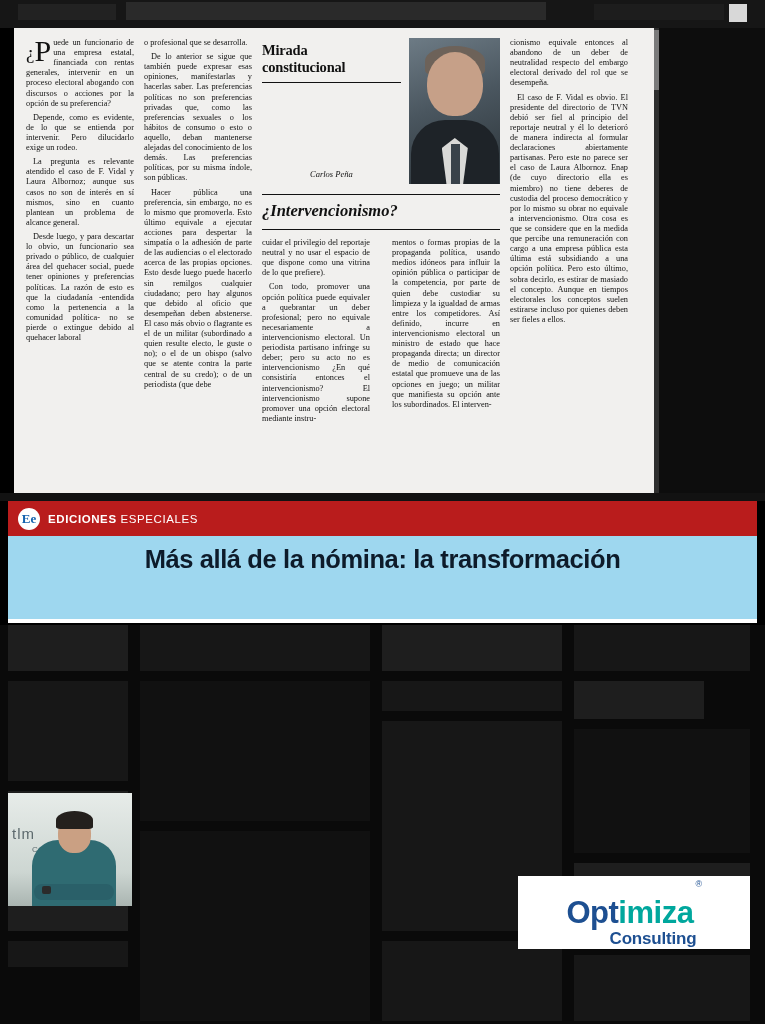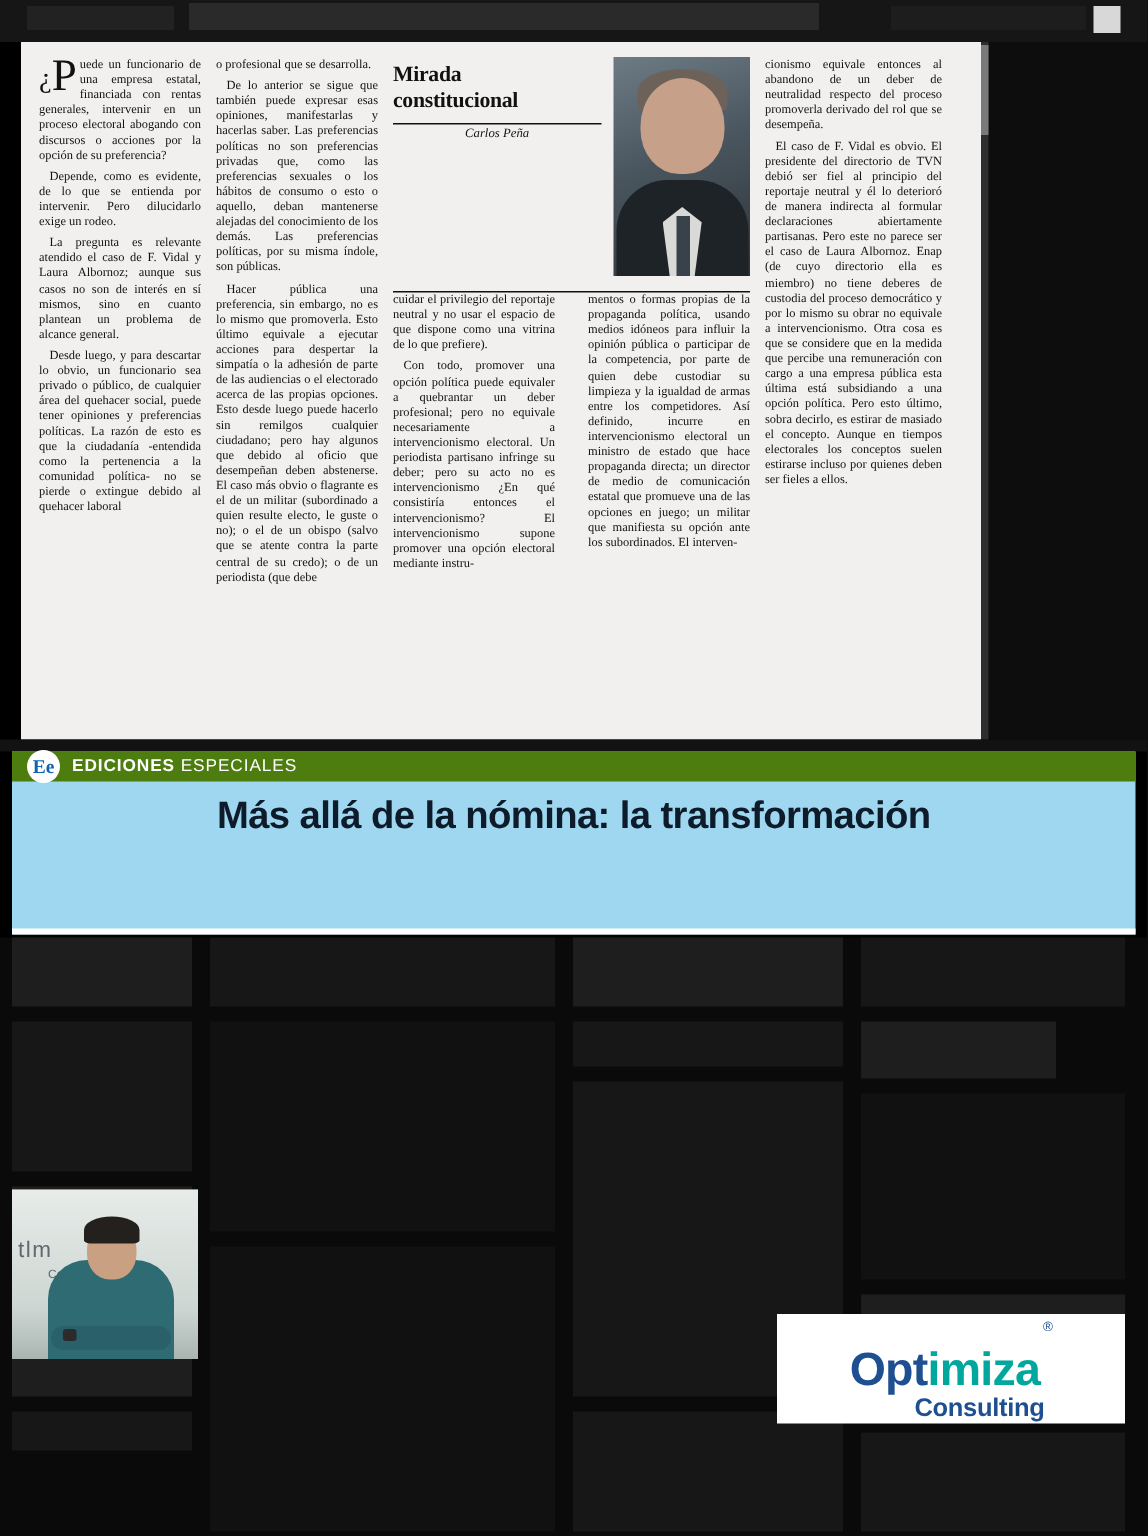--- a/index.html
+++ b/index.html
@@ -110,20 +110,21 @@
     font-size: 14.5px;
     line-height: 1.16;
     color: #111;
     letter-spacing: -0.2px;
   }
   .masthead .rule {
     border-bottom: 1px solid #111;
     margin-top: 6px;
   }
   .author {
+    margin-top: 86px;
     text-align: center;
     font-style: italic;
     font-size: 8.5px;
     color: #111;
   }
   .photo {
     width: 92px;
     height: 146px;
     background: linear-gradient(160deg,#6d7b85 0%, #4a565f 45%, #2b3338 100%);
     position: relative;
@@ -219,22 +220,22 @@
   
   .ad-banner {
     position: absolute;
     top: 501px; left: 8px;
     width: 749px;
     height: 122px;
     background: #9ed7ef;
     border-bottom: 4px solid #fff;
   }
   .ad-topbar {
-    height: 20px;
-    background: #4d7c0f;
+    height: 35px;
+    background: #b91c1c;
     display: flex;
     align-items: center;
     padding-left: 10px;
     gap: 8px;
   }
   .ee-badge {
     width: 22px; height: 22px;
     border-radius: 50%;
     background: #fff;
     color: #1463ae;
@@ -417,34 +418,35 @@
           <div class="photo">
             <div class="body"></div>
             <div class="shirt"></div>
             <div class="tie"></div>
             <div class="hair"></div>
             <div class="face"></div>
           </div>
         </div>
 
         <div class="title-rule-top"></div>
+        <div class="headline">¿Intervencionismo?</div>
 
         <div class="two-cols">
           <div class="col">
             <p class="first">cuidar el privilegio del reportaje neutral y no usar el espacio de que dispone como una vitrina de lo que prefiere).</p>
             <p>Con todo, promover una opción política puede equivaler a quebrantar un deber profesional; pero no equivale necesariamente a intervencionismo electoral. Un periodista partisano infringe su deber; pero su acto no es intervencionismo ¿En qué consistiría entonces el intervencionismo? El intervencionismo supone promover una opción electoral mediante instru-</p>
           </div>
           <div class="col">
             <p class="first">mentos o formas propias de la propaganda política, usando medios idóneos para influir la opinión pública o participar de la competencia, por parte de quien debe custodiar su limpieza y la igualdad de armas entre los competidores. Así definido, incurre en intervencionismo electoral un ministro de estado que hace propaganda directa; un director de medio de comunicación estatal que promueve una de las opciones en juego; un militar que manifiesta su opción ante los subordinados. El interven-</p>
           </div>
         </div>
       </div>
 
       <div class="col right-col">
-        <p class="first">cionismo equivale entonces al abandono de un deber de neutralidad respecto del proceso promoverla derivado del rol que se desempeña.</p>
+        <p class="first">cionismo equivale entonces al abandono de un deber de neutralidad respecto del embargo electoral derivado del rol que se desempeña.</p>
         <p>El caso de F. Vidal es obvio. El presidente del directorio de TVN debió ser fiel al principio del reportaje neutral y él lo deterioró de manera indirecta al formular declaraciones abiertamente partisanas. Pero este no parece ser el caso de Laura Albornoz. Enap (de cuyo directorio ella es miembro) no tiene deberes de custodia del proceso democrático y por lo mismo su obrar no equivale a intervencionismo. Otra cosa es que se considere que en la medida que percibe una remuneración con cargo a una empresa pública esta última está subsidiando a una opción política. Pero esto último, sobra decirlo, es estirar de masiado el concepto. Aunque en tiempos electorales los conceptos suelen estirarse incluso por quienes deben ser fieles a ellos.</p>
       </div>
 
     </div>
   </div>
 
   <div class="gutter">
     <div class="sb">
       <div class="sb-thumb"></div>
     </div>

